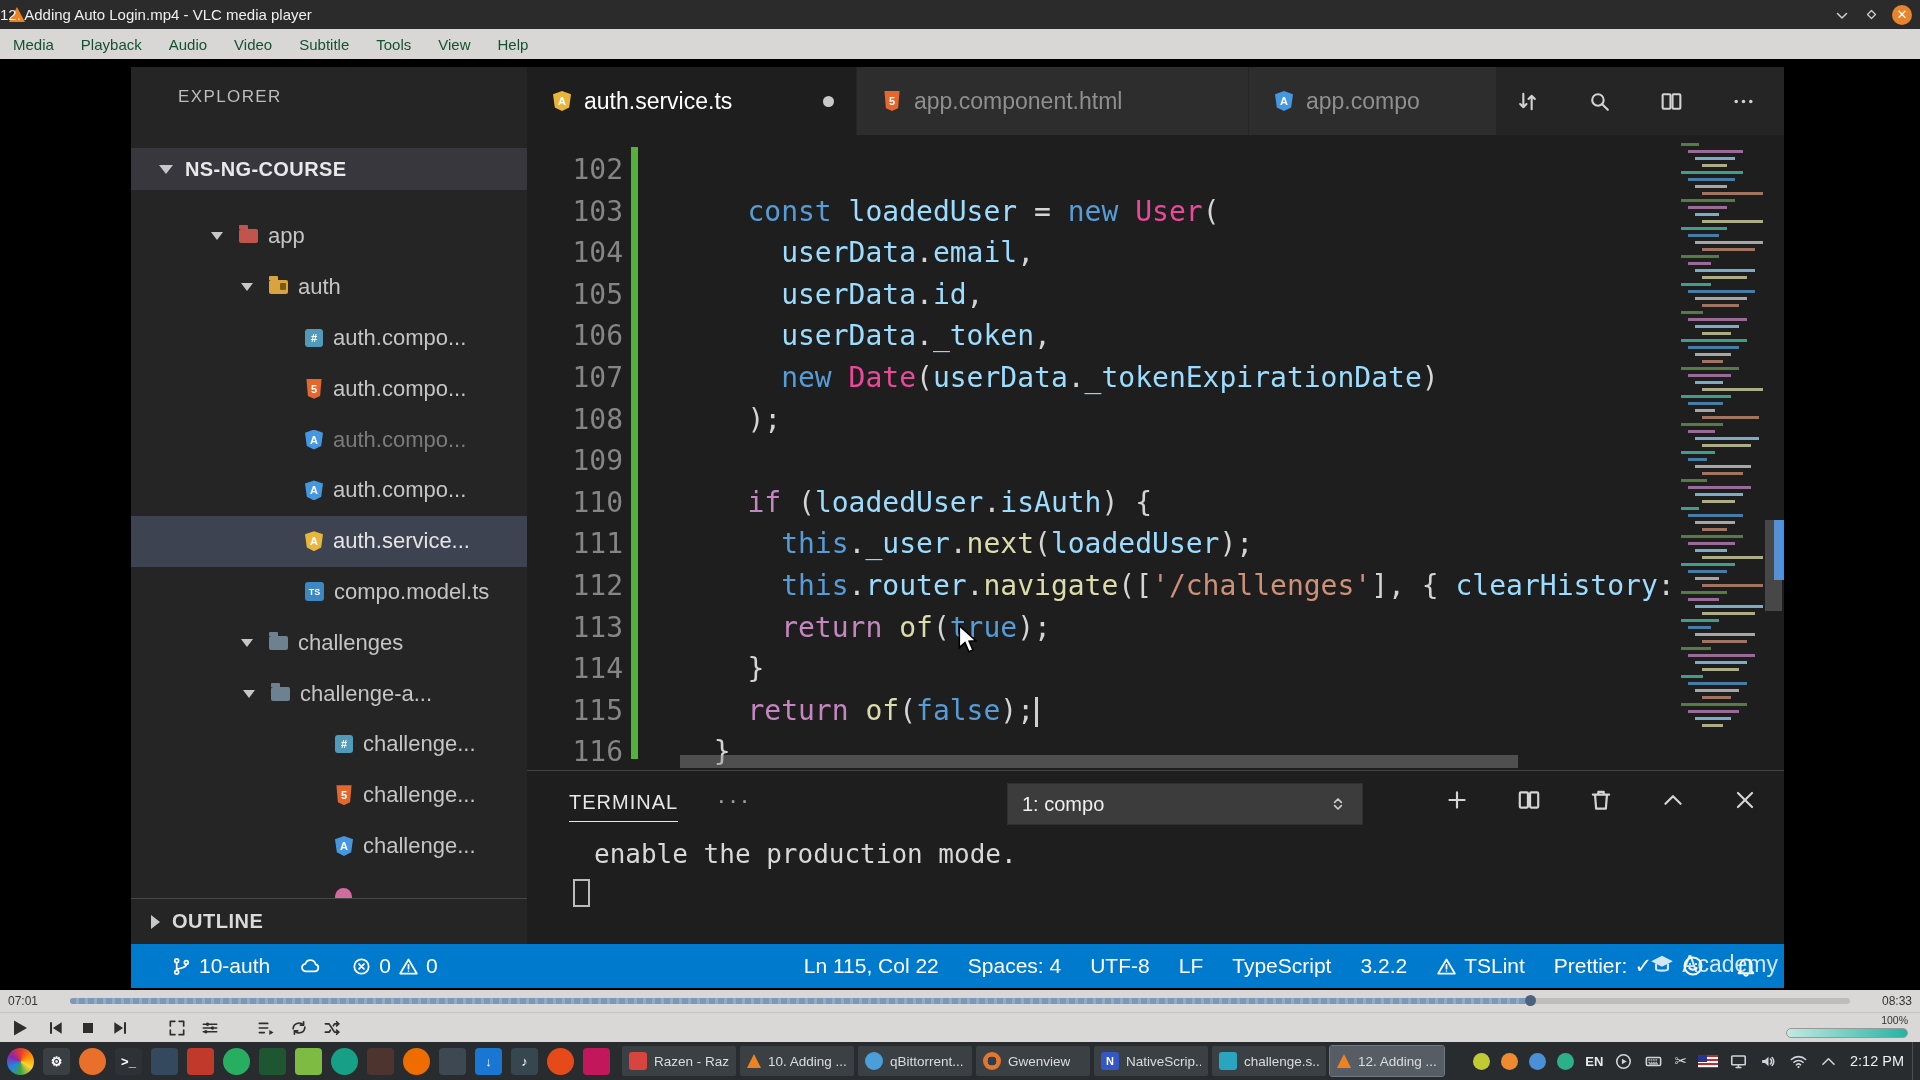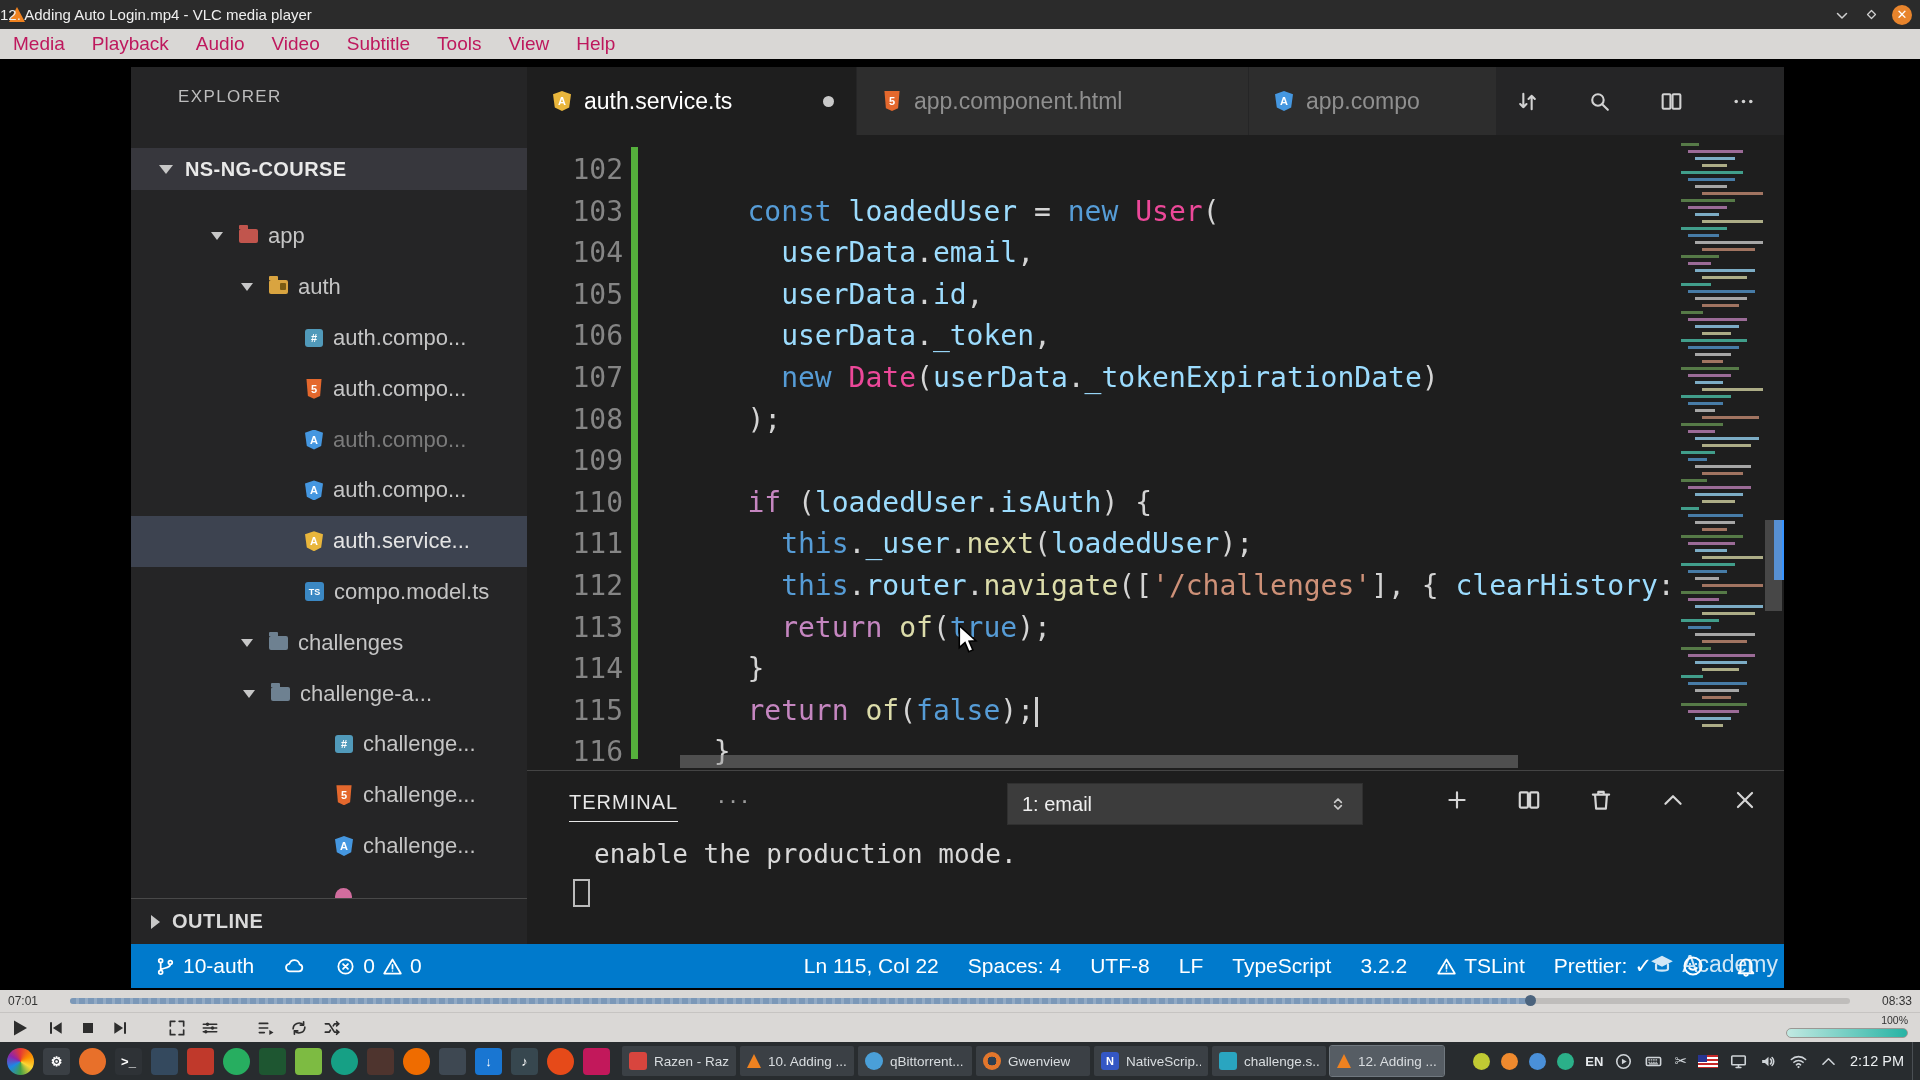--- a/index.html
+++ b/index.html
@@ -10,21 +10,21 @@
 
   
   .titlebar{position:absolute;top:0;left:0;right:0;height:29px;background:#2b2b2b;display:flex;align-items:center}
   .cone{width:0;height:0;border-left:8px solid transparent;border-right:8px solid transparent;border-bottom:15px solid #ef8220;margin-left:9px}
   .title-text{position:absolute;left:0;right:0;text-align:left;font-size:15px;color:#efefef}
   .win-controls{position:absolute;right:8px;top:0;height:29px;display:flex;align-items:center;gap:13px;color:#cfcfcf}
   .wc-close{width:20px;height:20px;border-radius:50%;background:#e8842c;color:#fff;display:flex;align-items:center;justify-content:center;font-size:13px;line-height:1}
 
   
   .menubar{position:absolute;top:29px;left:0;right:0;height:30px;background:#d9d7d5;display:flex;align-items:center;padding-left:13px;gap:27px}
-  .menu-item{font-size:19px;color:#be185d}
+  .menu-item{font-size:15px;color:#14532d}
 
   
   .video{position:absolute;top:59px;left:0;width:1920px;height:931px;background:#000}
   .vscode{position:absolute;left:131px;top:8px;width:1653px;height:921px;background:#1e1e1e;overflow:hidden}
 
   
   .sidebar{position:absolute;left:0;top:0;width:396px;height:877px;background:#252526;overflow:hidden}
   .exp-header{position:absolute;top:20px;left:47px;font-size:17px;letter-spacing:1.4px;color:#bdbdbd}
   .project-row{position:absolute;top:81px;left:0;width:100%;height:42px;background:#37373d;display:flex;align-items:center;padding-left:28px;gap:12px}
   .project-label{font-size:20px;font-weight:bold;color:#e9e9e9;letter-spacing:.4px}
@@ -89,21 +89,21 @@
   .term-select{position:absolute;left:480px;top:12px;width:356px;height:42px;background:#3c3c3c;border:1px solid #303030;color:#eee;font-size:20px;display:flex;align-items:center;padding:0 14px;gap:10px}
   .term-select .updown{margin-left:auto;color:#ccc}
   .term-actions{position:absolute;right:26px;top:16px;display:flex;align-items:center;gap:46px;color:#d5d5d5}
   .term-actions .svgic{width:26px;height:26px}
   .term-body{position:absolute;top:68px;left:0;right:0;bottom:0;font-family:"DejaVu Sans Mono",monospace;font-size:26px;color:#d8d8d8}
   .term-line{padding-left:67px}
   .term-cursor{margin:10px 0 0 46px;width:17px;height:28px;border:2px solid #bbb}
 
   
   .statusbar{position:absolute;left:0;right:0;top:877px;height:44px;background:#007acc;display:flex;align-items:center;color:#fff;font-size:21px}
-  .sb-left{display:flex;align-items:center;gap:30px;padding-left:24px}
+  .sb-left{display:flex;align-items:center;gap:30px;padding-left:40px}
   .sb-right{display:flex;align-items:center;gap:29px;margin-left:auto;padding-right:26px}
   .sb-item{display:flex;align-items:center;gap:7px;white-space:nowrap}
   .sb-item .svgic{width:21px;height:21px}
   .watermark{position:absolute;right:6px;top:884px;display:flex;align-items:center;gap:7px;color:rgba(255,255,255,.82);font-size:23px;z-index:6}
   .watermark .svgic{width:26px;height:26px}
 
   
   .seekrow{position:absolute;top:990px;left:0;right:0;height:22px;background:#dad8d6}
   .time{position:absolute;top:4px;font-size:12px;color:#333}
   .time.elapsed{left:8px}.time.duration{right:8px}
@@ -423,21 +423,21 @@
           <div class="hscroll">
             <div class="hthumb" style="left:153px;width:838px"></div>
           </div>
         </div>
 
         <div class="terminal">
           <div class="term-header">
             <span class="term-title">TERMINAL</span>
             <span class="term-ellipsis">···</span>
             <div class="term-select">
-              <span>1: email</span>
+              <span>1: compo</span>
               <span class="updown svgic" style="width:20px;height:20px">
                   <svg viewBox="0 0 24 24" fill="none" stroke="currentColor" stroke-width="2" stroke-linecap="round" stroke-linejoin="round">
                     <path d="M8 10l4-4 4 4M8 14l4 4 4-4"></path>
                   </svg>
                 </span>
             </div>
             <div class="term-actions" id="term-actions">
                 <span class="svgic">
                   <svg viewBox="0 0 24 24" fill="none" stroke="currentColor" stroke-width="2" stroke-linecap="round" stroke-linejoin="round">
                     <path d="M12 5v14M5 12h14"></path>

